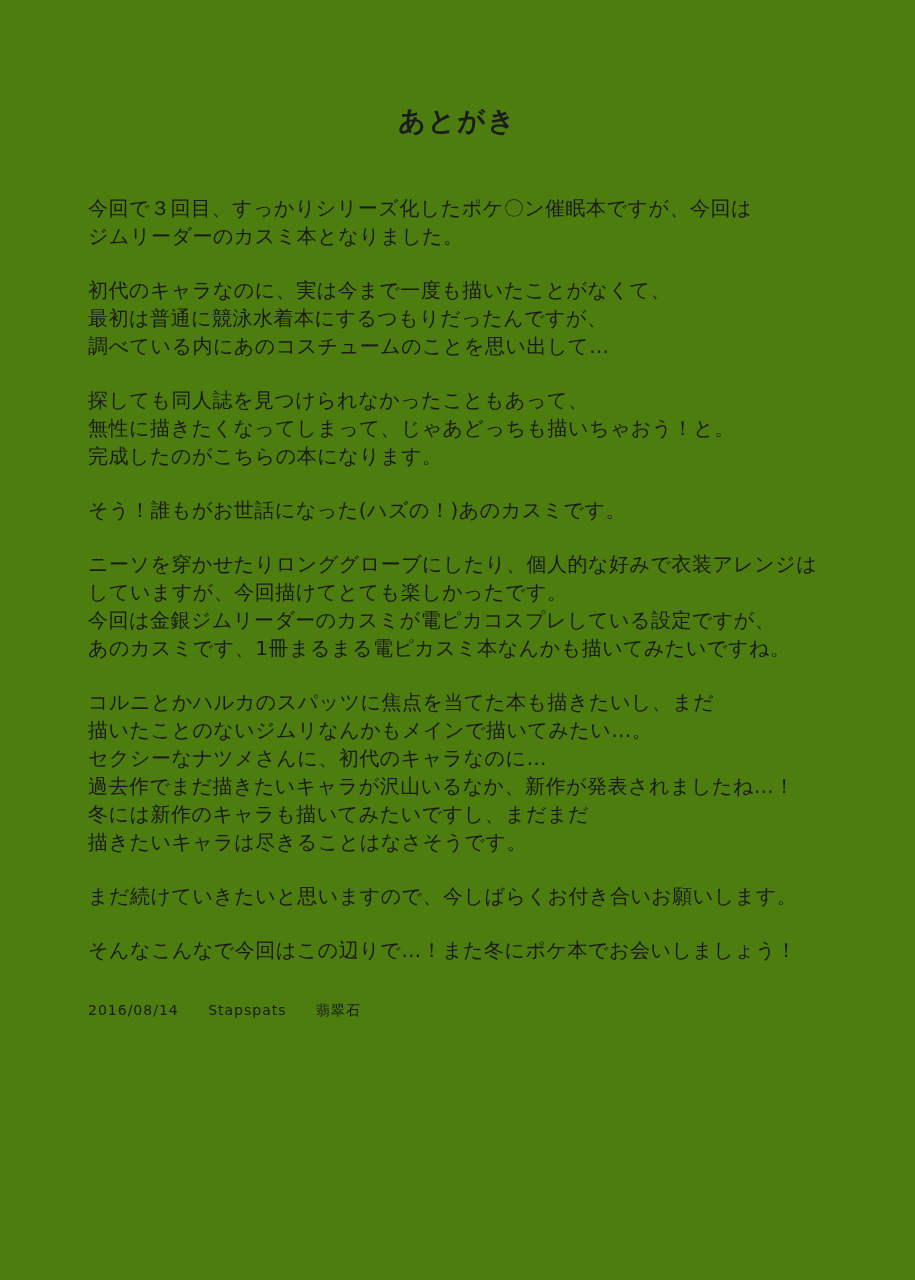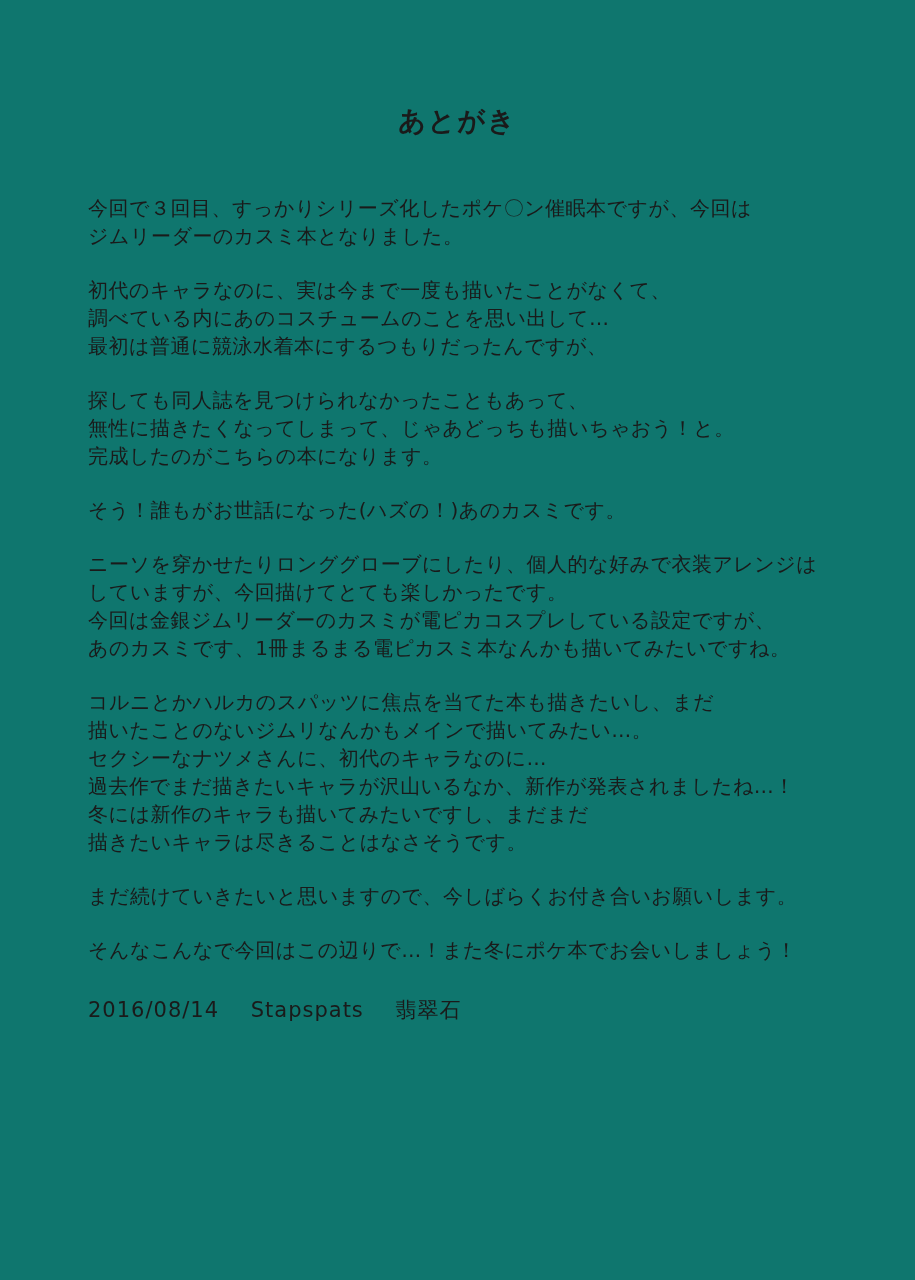--- a/index.html
+++ b/index.html
@@ -5,21 +5,21 @@
   html, body {
     margin: 0;
     padding: 0;
     background: #e8e8e8;
   }
   .page {
     position: relative;
     width: 915px;
     height: 1280px;
     margin: 0 auto;
-    background: #0f766e;
+    background: #4d7c0f;
     color: #1a1a1a;
     font-family: "DejaVu Sans", sans-serif;
     overflow: hidden;
     box-sizing: border-box;
     padding-top: 106px;
   }
   .title {
     text-align: center;
     font-size: 27px;
     font-weight: bold;
@@ -36,21 +36,21 @@
     margin: 0 0 26px 0;
   }
   .paragraph:last-child {
     margin-bottom: 0;
   }
   .line {
     white-space: nowrap;
   }
   .footer {
     margin: 32px 40px 0 88px;
-    font-size: 21px;
+    font-size: 14px;
     line-height: 28px;
     letter-spacing: 1px;
     white-space: nowrap;
   }
   .footer span {
     margin-right: 24px;
   }
   .footer span:last-child {
     margin-right: 0;
   }
@@ -61,22 +61,22 @@
 <div class="page">
   <div class="title">あとがき</div>
 
   <div class="body-text" id="body-text">
       <div class="paragraph">
         <div class="line">今回で３回目、すっかりシリーズ化したポケ〇ン催眠本ですが、今回は</div>
         <div class="line">ジムリーダーのカスミ本となりました。</div>
       </div>
       <div class="paragraph">
         <div class="line">初代のキャラなのに、実は今まで一度も描いたことがなくて、</div>
+        <div class="line">最初は普通に競泳水着本にするつもりだったんですが、</div>
         <div class="line">調べている内にあのコスチュームのことを思い出して…</div>
-        <div class="line">最初は普通に競泳水着本にするつもりだったんですが、</div>
       </div>
       <div class="paragraph">
         <div class="line">探しても同人誌を見つけられなかったこともあって、</div>
         <div class="line">無性に描きたくなってしまって、じゃあどっちも描いちゃおう！と。</div>
         <div class="line">完成したのがこちらの本になります。</div>
       </div>
       <div class="paragraph">
         <div class="line">そう！誰もがお世話になった(ハズの！)あのカスミです。</div>
       </div>
       <div class="paragraph">

